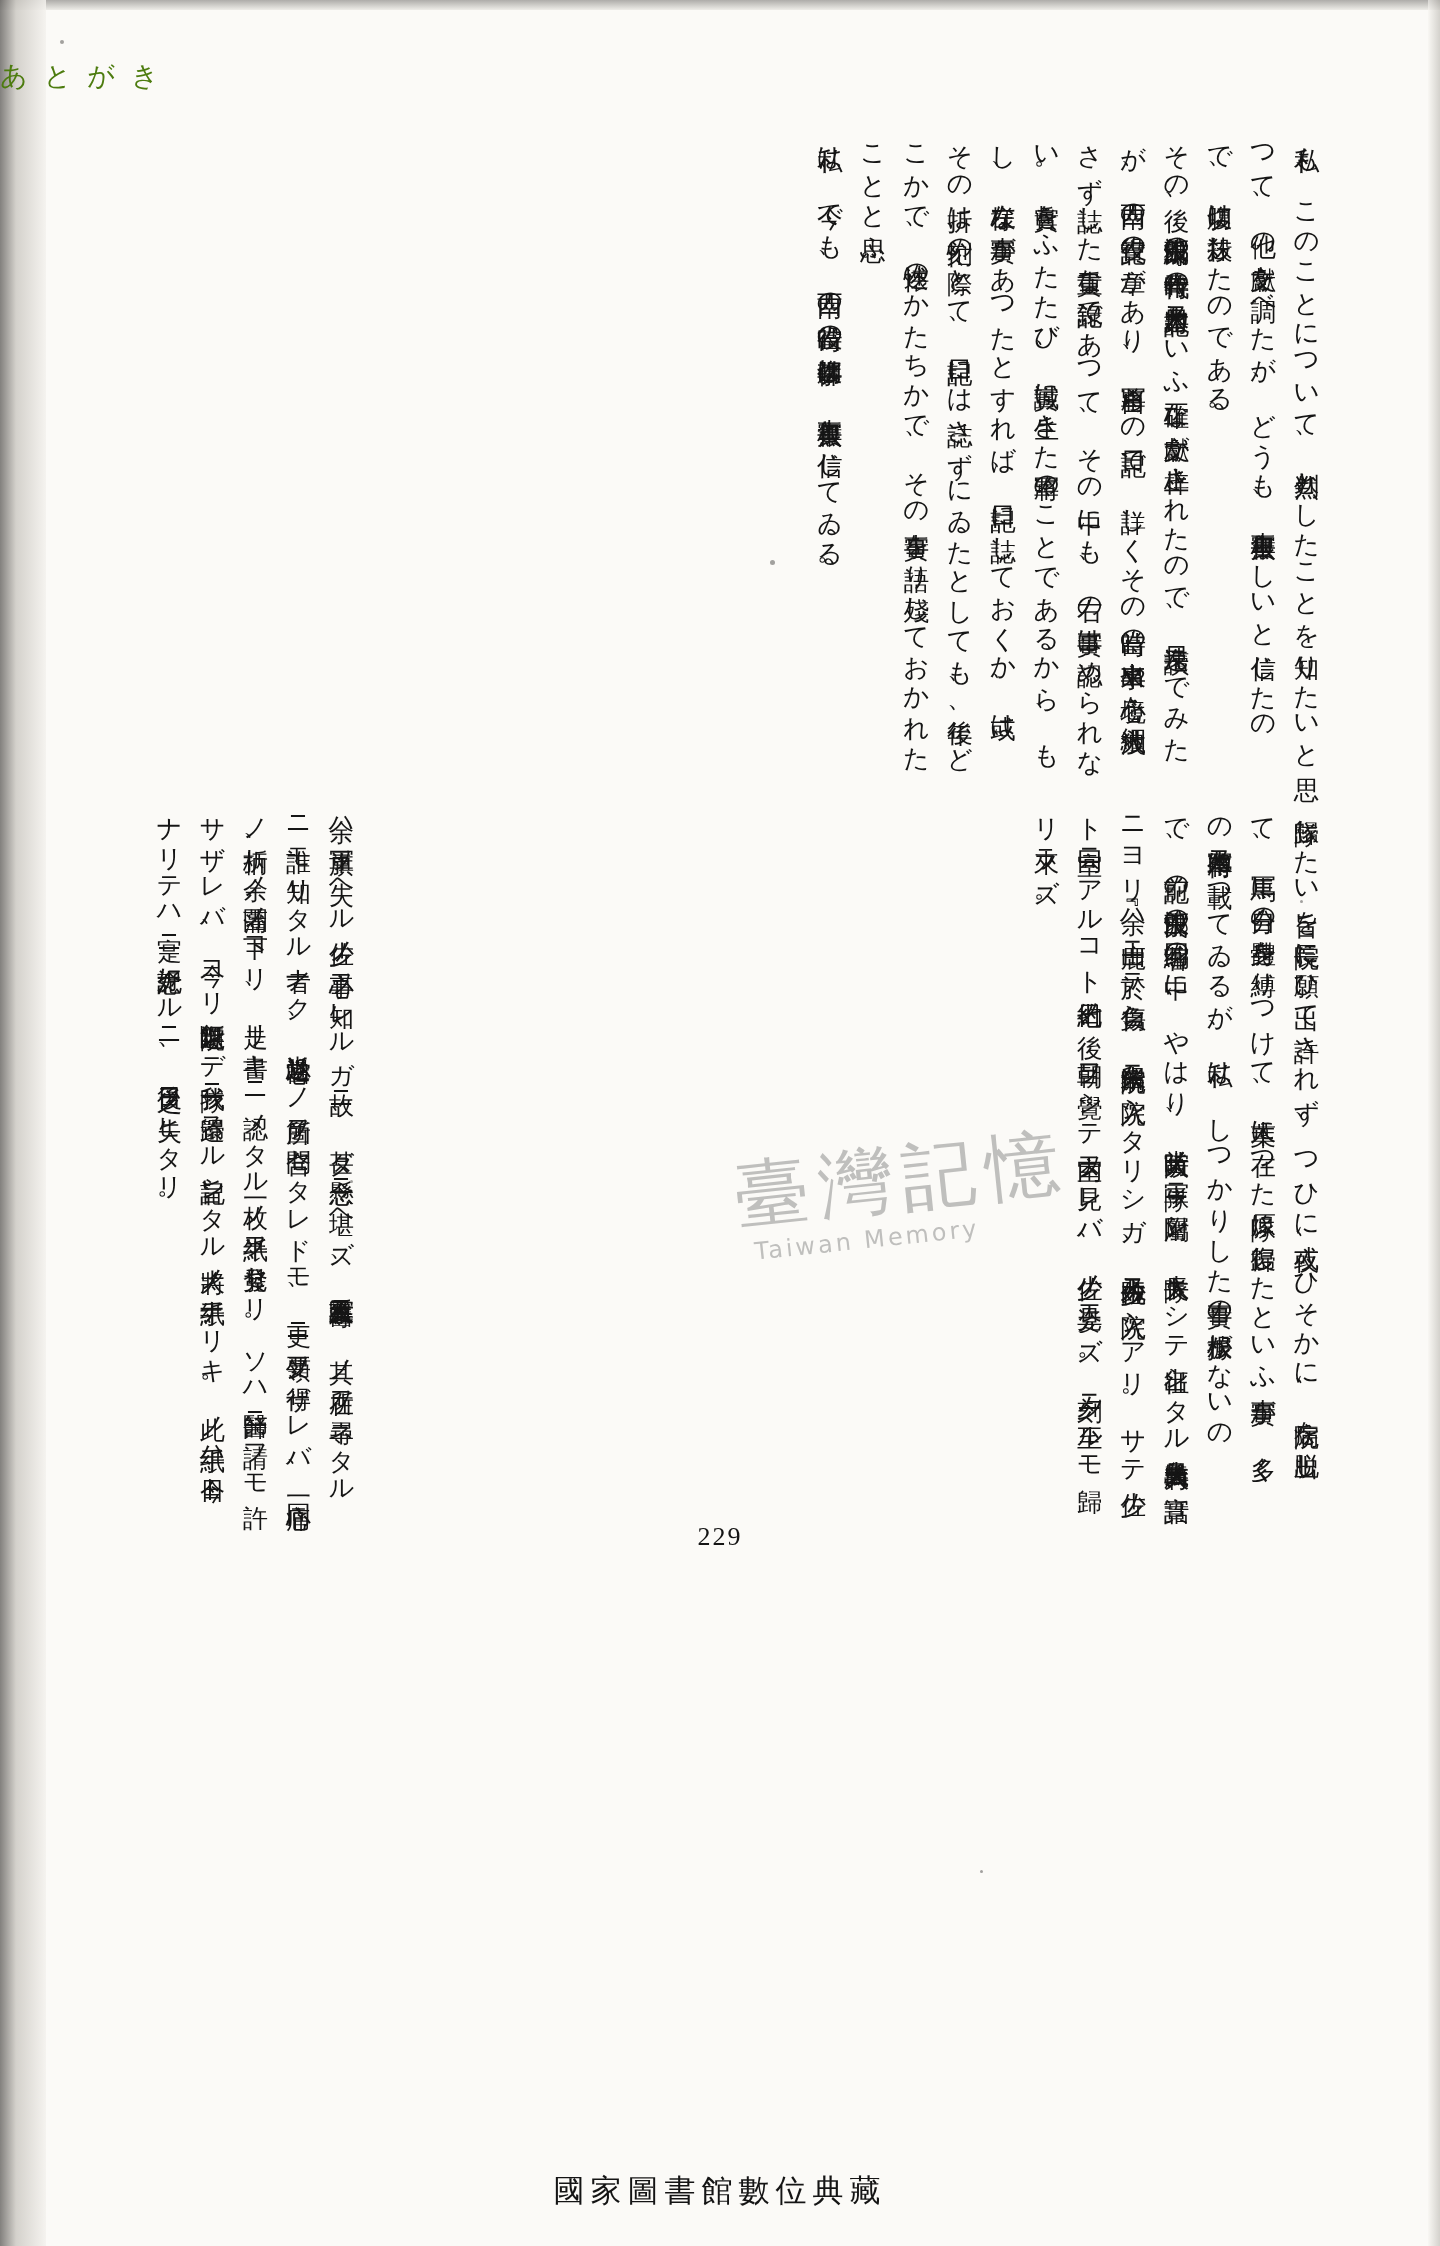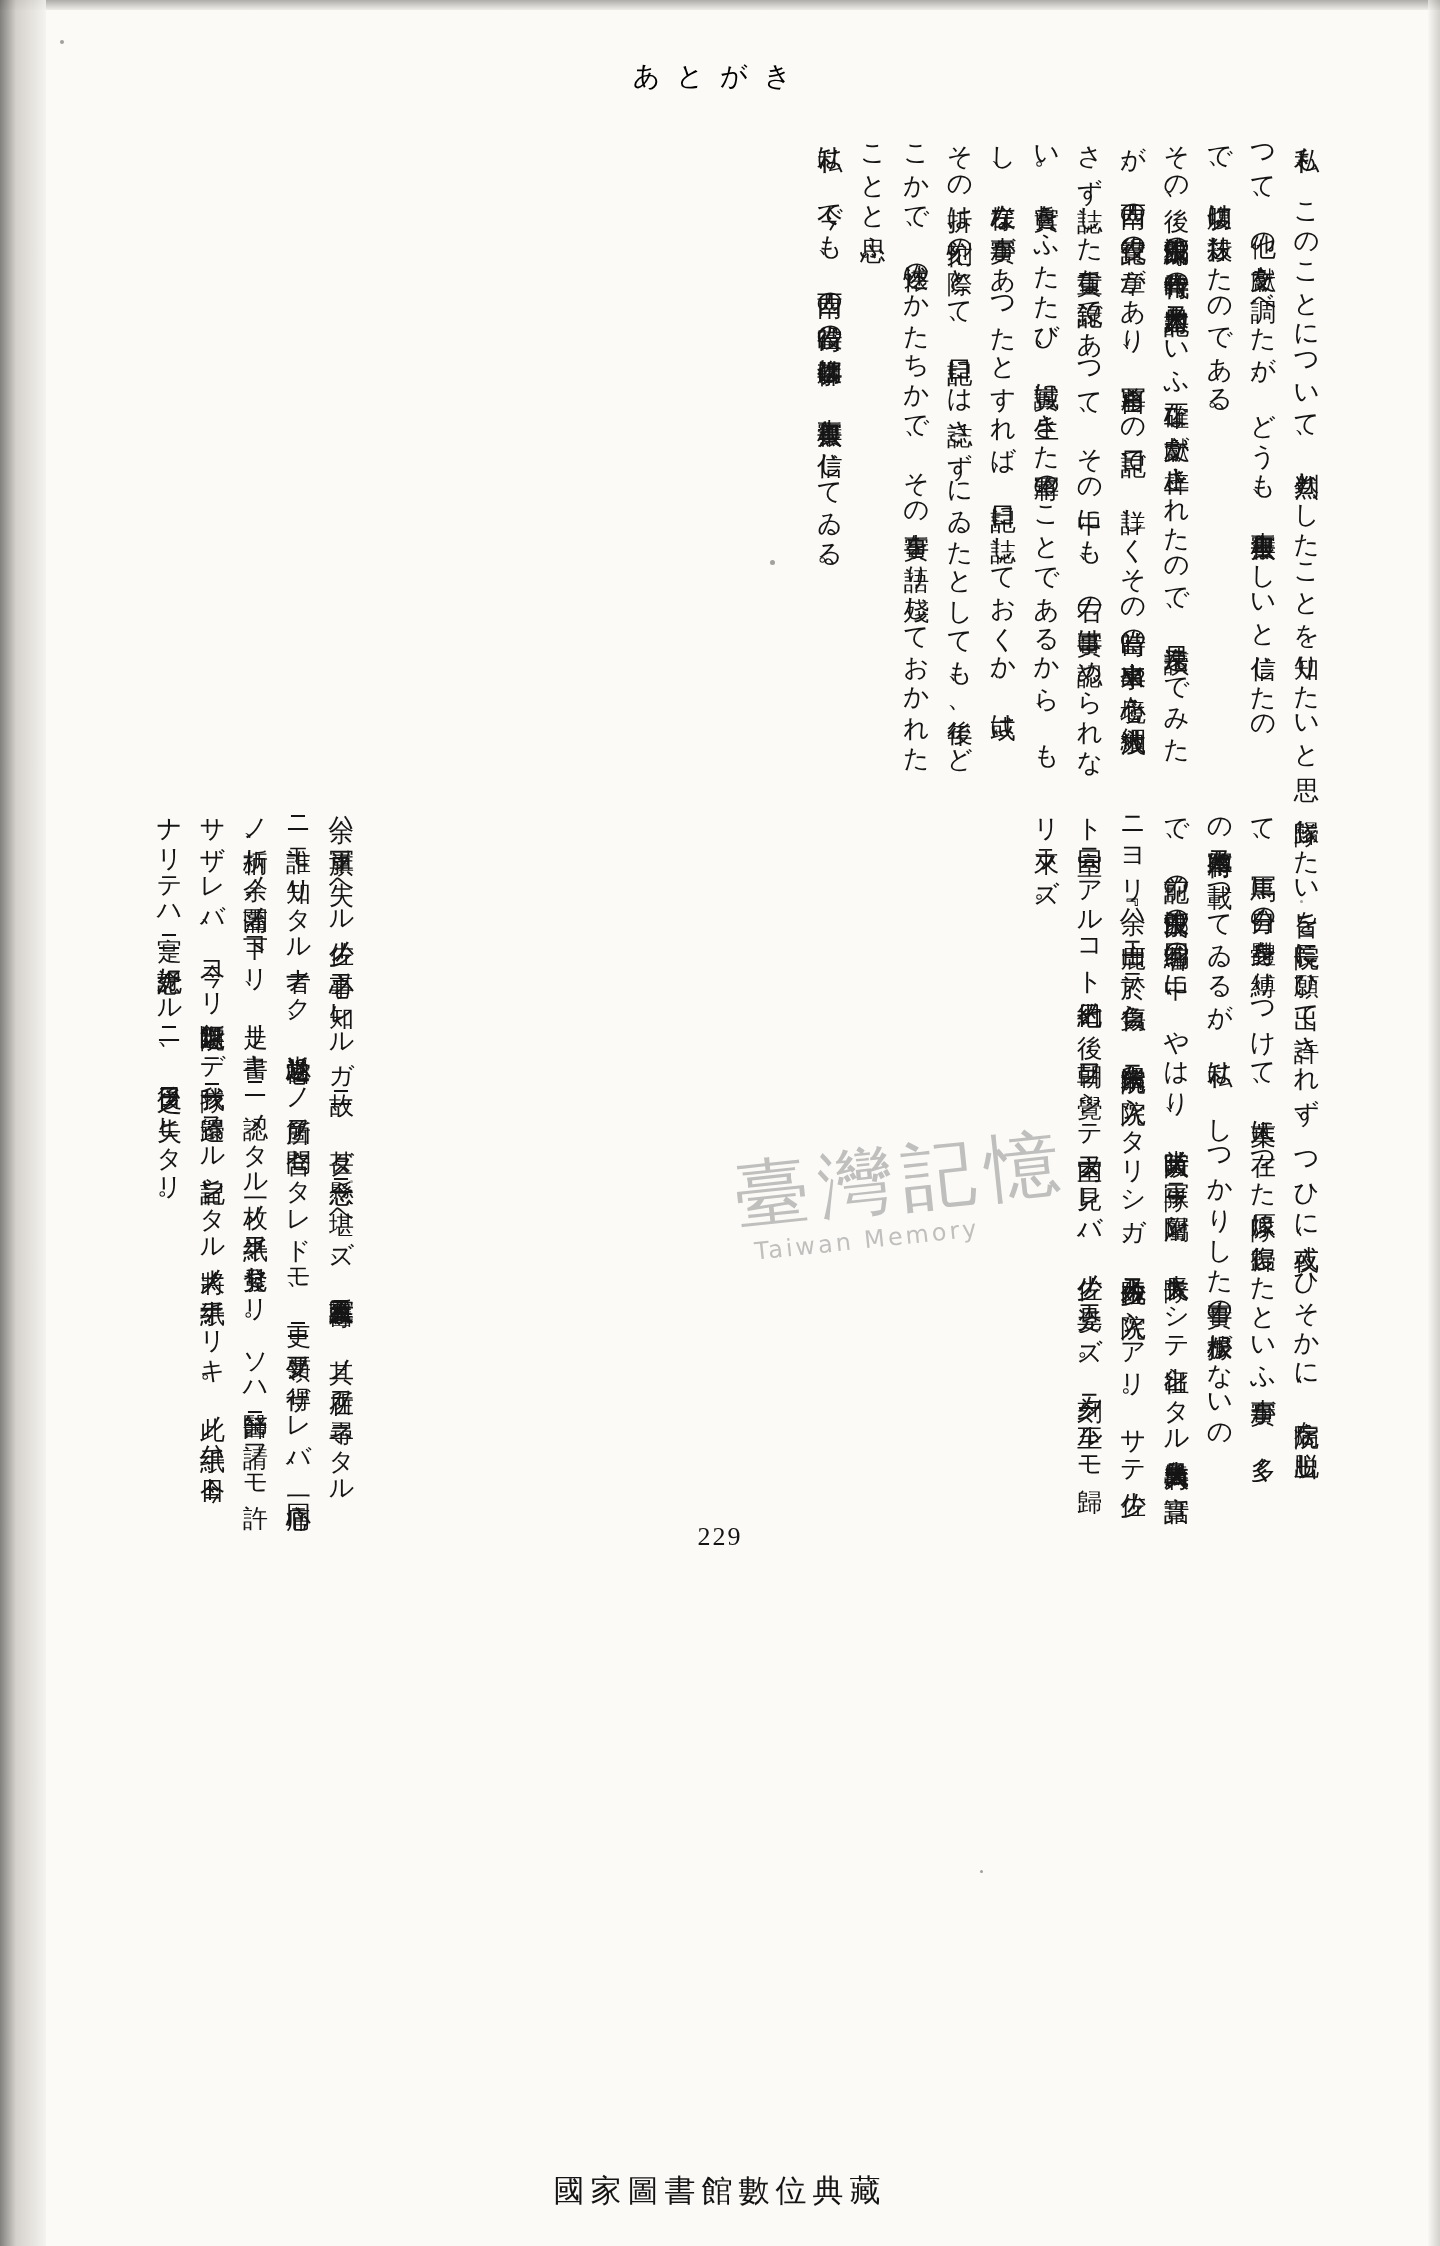--- a/index.html
+++ b/index.html
@@ -36,24 +36,24 @@
   #plate {
     position:absolute;
     left:42px; top:8px; width:1386px; height:2230px;
     border:0;
   }
 
   
   #running-head {
     position:absolute;
     top:58px; left:0; width:1440px;
-    text-align:center;
+    text-align:left;
     font-size:27px;
     letter-spacing:16px;
-    color:#000000;
+    color:#4d7c0f;
     font-family:"DejaVu Serif", serif;
   }
 
   
   .vtext {
     writing-mode:vertical-rl;
     text-orientation:upright;
     font-family:"DejaVu Serif", serif;
     color:#151515;
     line-height:1.62;

